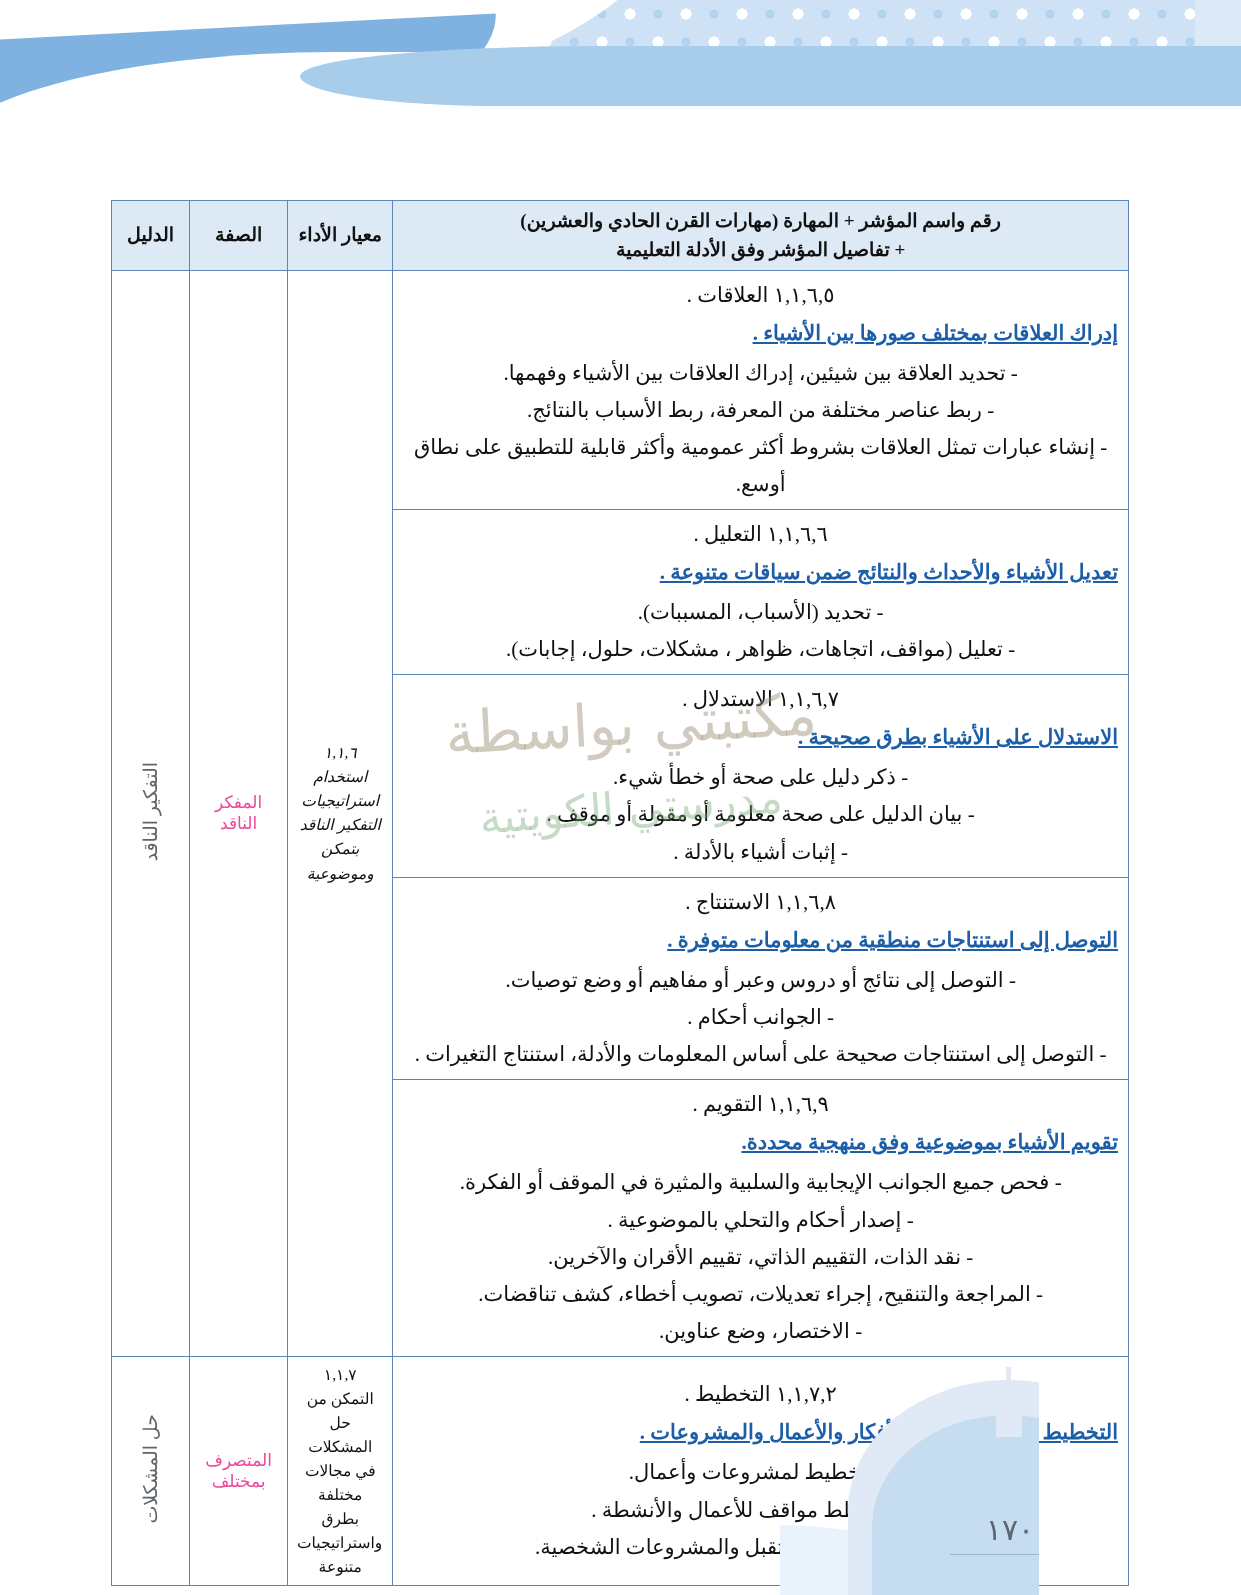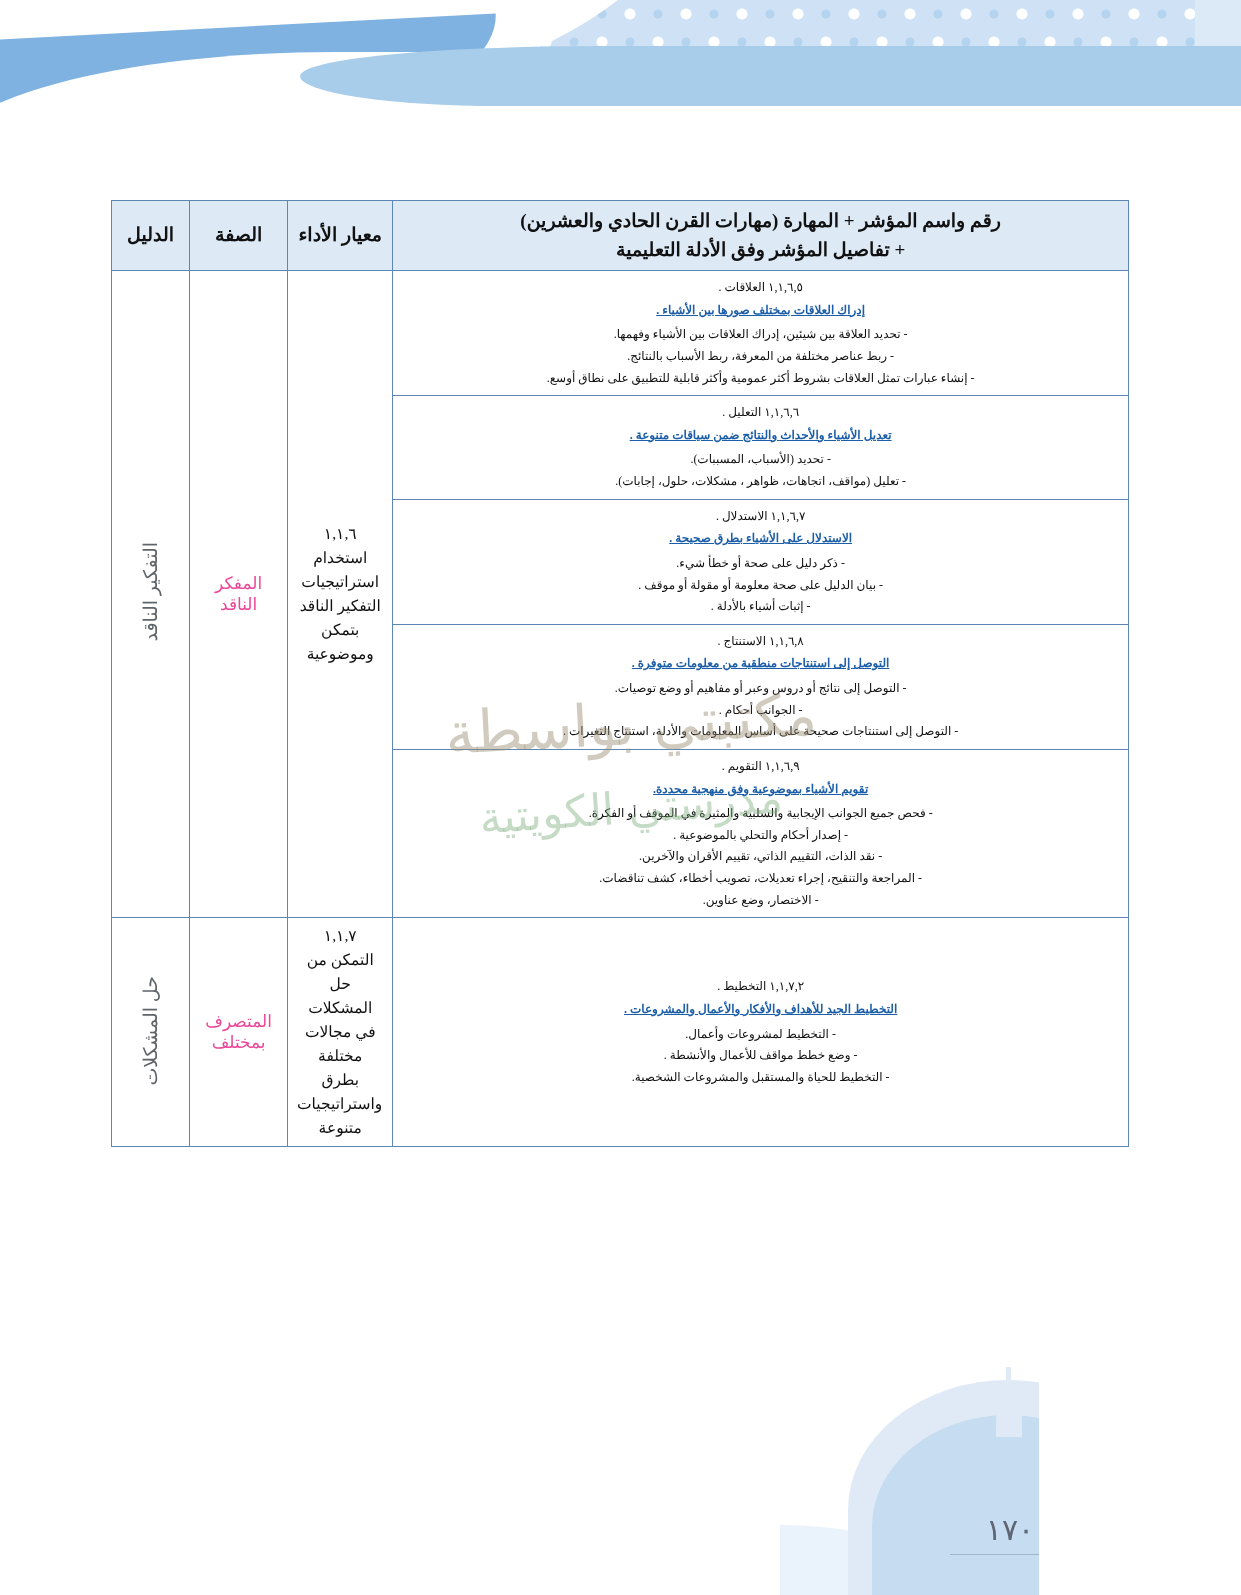--- a/index.html
+++ b/index.html
@@ -103,32 +103,31 @@
     padding: 14px 8px;
     line-height: 1.5;
   }
   .col-details { width: 735px; }
   .col-perf    { width: 105px; }
   .col-attr    { width: 98px; }
   .col-guide   { width: 78px; }
 
   td.details {
     text-align: right;
-    font-size: 12px;
+    font-size: 21px;
     line-height: 1.72;
     color: #111111;
     padding: 10px 14px 12px 14px;
   }
   td.details .code-line {
     text-align: center;
     margin-bottom: 2px;
     direction: rtl;
   }
   td.details .skill-title {
-    text-align: center;
     color: #1c5ea8;
     text-decoration: underline;
     font-weight: bold;
     margin-bottom: 4px;
   }
   td.details ul {
     list-style: none;
     margin: 0;
     padding: 0;
   }
@@ -305,21 +304,21 @@
       <tr>
         <td class="details">
           <div class="code-line">١,١,٦,٥ العلاقات .</div>
           <div class="skill-title">إدراك العلاقات بمختلف صورها بين الأشياء .</div>
           <ul>
             <li>- تحديد العلاقة بين شيئين، إدراك العلاقات بين الأشياء وفهمها.</li>
             <li>- ربط عناصر مختلفة من المعرفة، ربط الأسباب بالنتائج.</li>
             <li>- إنشاء عبارات تمثل العلاقات بشروط أكثر عمومية وأكثر قابلية للتطبيق على نطاق أوسع.</li>
           </ul>
         </td>
-        <td class="perf" rowspan="5" style="white-space:pre-line;">١,١,٦
+        <td class="perf" rowspan="5" style="white-space:pre-line;font-style:italic;">١,١,٦
 استخدام استراتيجيات التفكير الناقد بتمكن وموضوعية</td>
         <td class="attr" rowspan="5">المفكر الناقد</td>
         <td class="guide" rowspan="5">
           <span class="vert-text">التفكير الناقد</span>
         </td>
       </tr>
 
       <tr>
         <td class="details">
           <div class="code-line">١,١,٦,٦ التعليل .</div>

